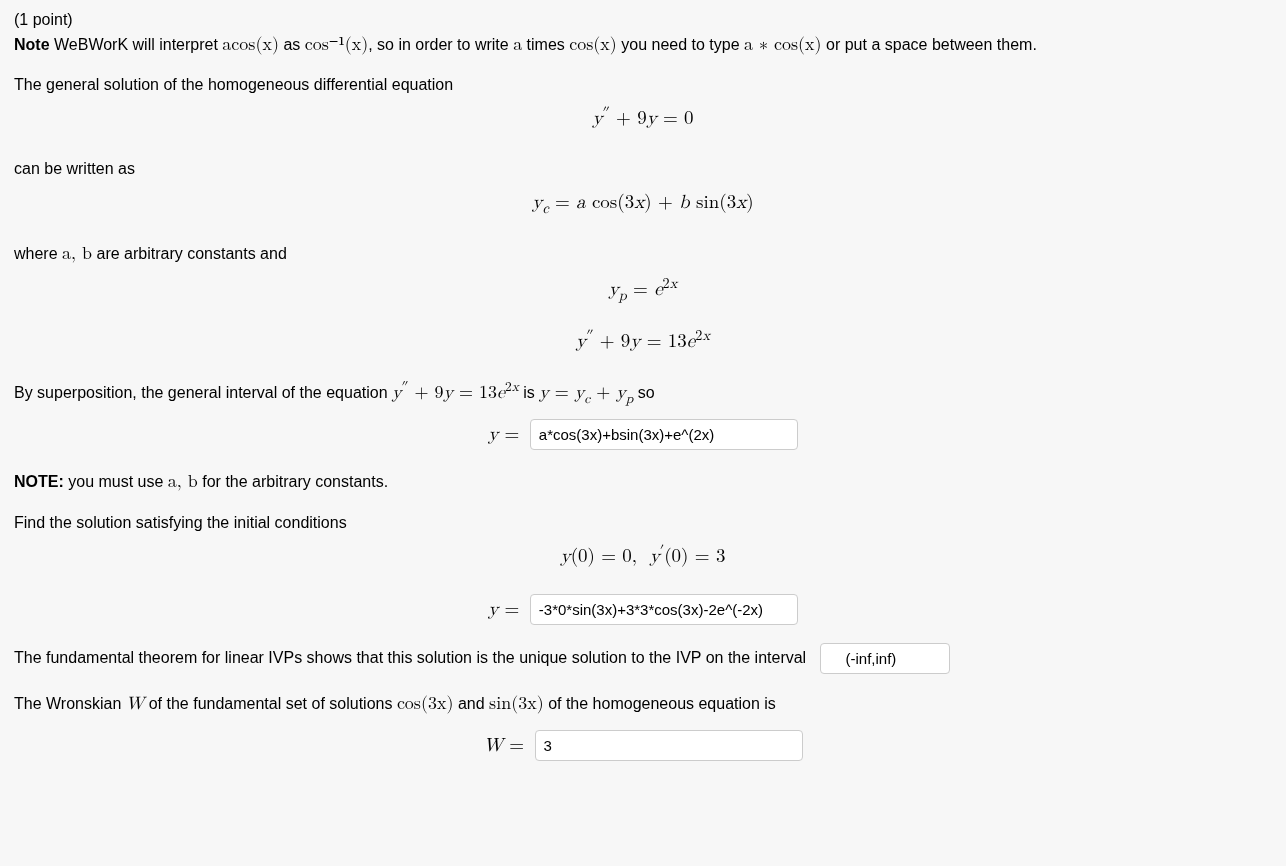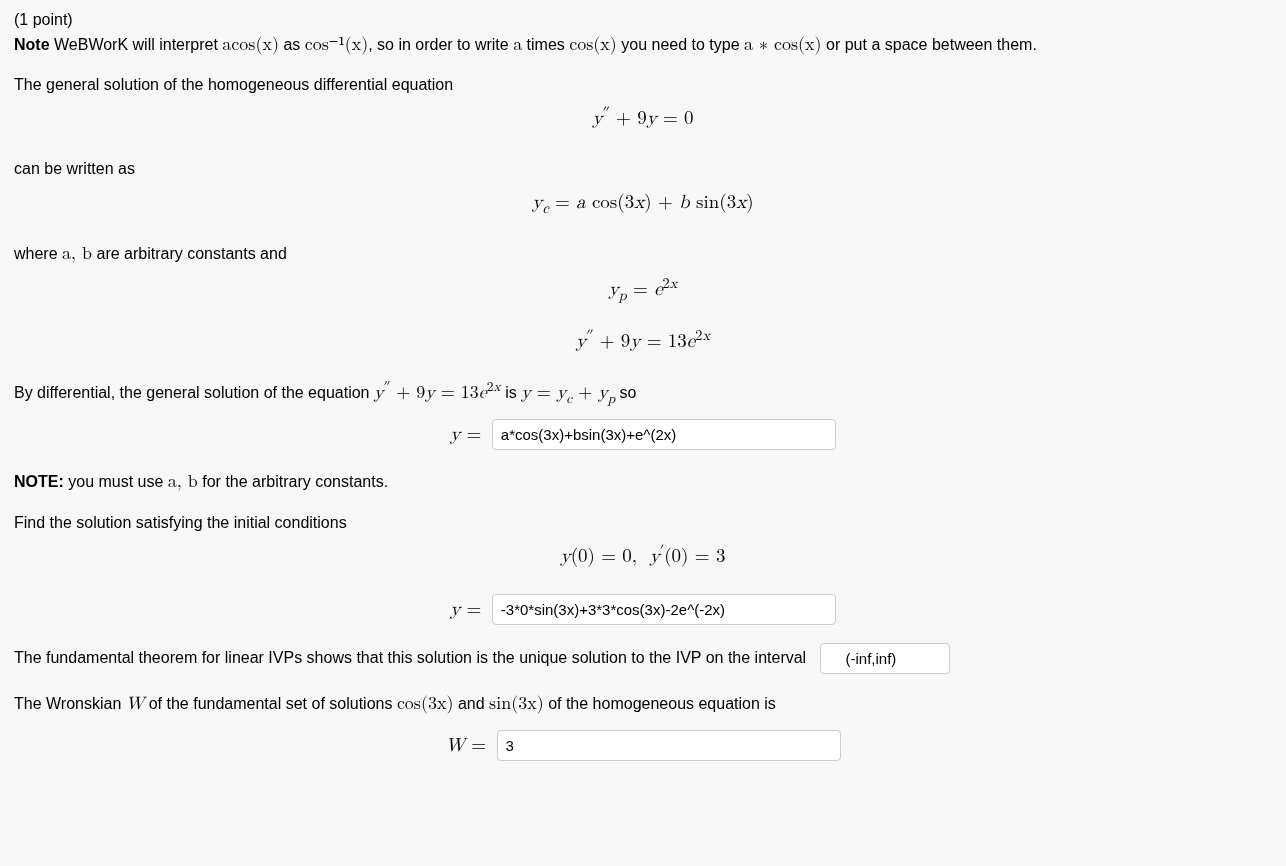--- a/index.html
+++ b/index.html
@@ -41,21 +41,21 @@
     font-family: "Cambria Math", "Latin Modern Math", "STIX Two Math", Georgia, serif;
     font-size: 19px;
     margin-right: 6px;
   }
   .answer-input {
     font-family: Arial, Helvetica, sans-serif;
     font-size: 15px;
     padding: 6px 8px;
     border: 1px solid #ccc;
     border-radius: 4px;
-    width: 344px;
+    width: 268px;
     box-sizing: border-box;
     background: #fff;
   }
   .answer-input.small { width: 130px; padding-left: 25px; }
   sup { font-size: 0.75em; line-height: 0; }
   sub { font-size: 0.75em; line-height: 0; }
   .inline-input-wrap {
     display: inline-block;
     vertical-align: middle;
   }
@@ -89,21 +89,21 @@
   <div class="math-display">
     <span><i>y<sub>p</sub></i> = <i>e</i><sup>2<i>x</i></sup></span>
   </div>
 
 
   <div class="math-display">
     <span><i>y</i><sup>″</sup> + 9<i>y</i> = 13<i>e</i><sup>2<i>x</i></sup></span>
   </div>
 
   <p class="para">
-    <span>By differential, the general solution of the equation </span><span class="math-inline"><i>y</i><sup>″</sup> + 9<i>y</i> = 13<i>e</i><sup>2<i>x</i></sup></span><span> is </span><span class="math-inline"><i>y</i> = <i>y<sub>c</sub></i> + <i>y<sub>p</sub></i></span><span> so</span>
+    <span>By superposition, the general interval of the equation </span><span class="math-inline"><i>y</i><sup>″</sup> + 9<i>y</i> = 13<i>e</i><sup>2<i>x</i></sup></span><span> is </span><span class="math-inline"><i>y</i> = <i>y<sub>c</sub></i> + <i>y<sub>p</sub></i></span><span> so</span>
   </p>
 
   <div class="input-row">
     <span class="lhs"><i>y</i> =</span>
     <input type="text" class="answer-input" value="a*cos(3x)+bsin(3x)+e^(2x)" style="">
   </div>
 
   <p class="para">
     <b class="strong">NOTE:</b><span> you must use </span><span class="math-inline">a, b</span><span> for the arbitrary constants.</span>
   </p>

